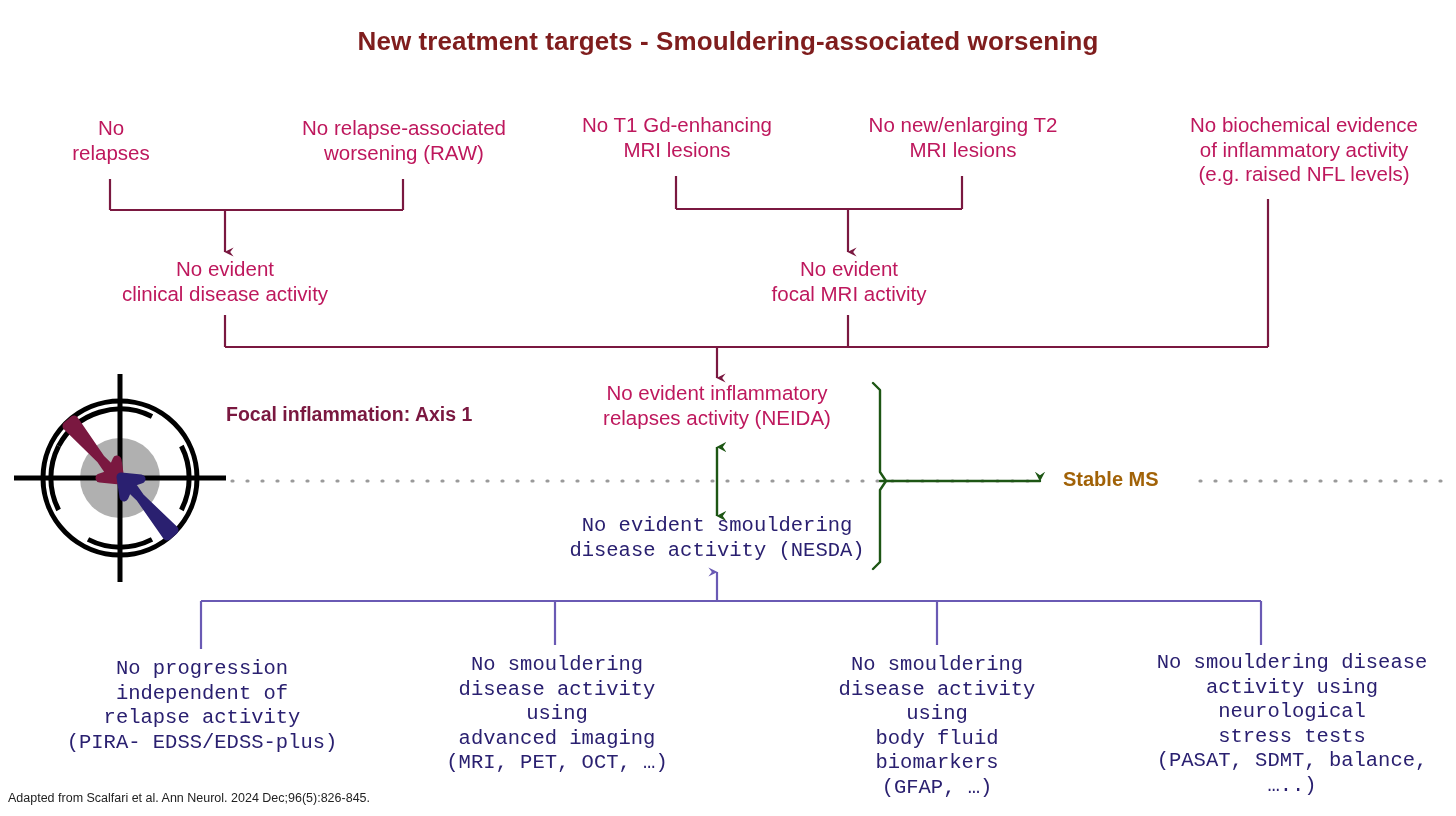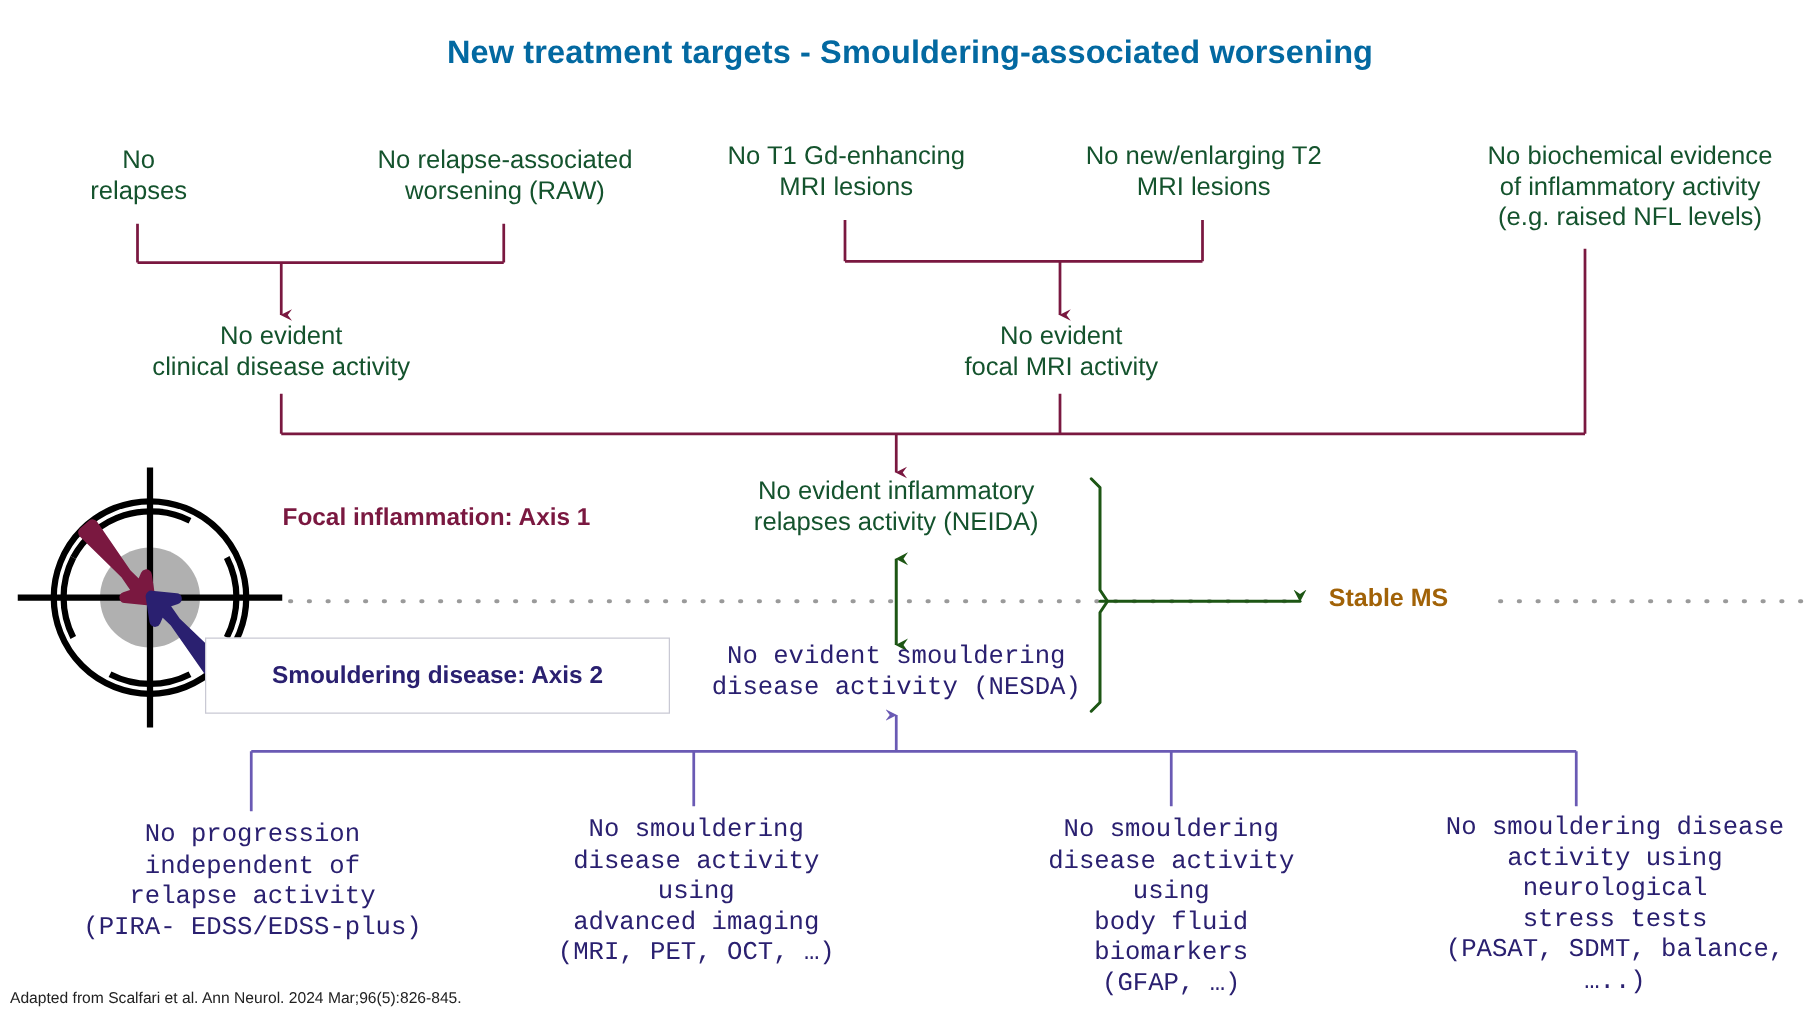--- a/index.html
+++ b/index.html
@@ -10,24 +10,24 @@
     position:relative;overflow:hidden;
     -webkit-font-smoothing:antialiased;
   }
   #stage{position:absolute;inset:0;}
   svg.wires{position:absolute;left:0;top:0;width:1456px;height:816px;pointer-events:none;}
 
   .node{position:absolute;text-align:center;line-height:1.20;white-space:pre-line;}
 
   .title{
     position:absolute;left:0;top:26px;width:1456px;text-align:center;
-    font-size:26px;font-weight:bold;color:#0369a1;letter-spacing:.1px;
-  }
-
-  .maroon{color:#14532d;}
+    font-size:26px;font-weight:bold;color:#7f1d1d;letter-spacing:.1px;
+  }
+
+  .maroon{color:#be185d;}
   .navy{color:#2a2070;font-family:Liberation Mono, monospace;}
 
   .tier1{font-size:20.5px;}
   .tier2{font-size:20.5px;}
   .core{font-size:20.5px;}
   .tier3{font-size:20.5px;}
 
   .axis1{
     position:absolute;left:226px;top:403px;width:300px;
     font-size:19.5px;font-weight:bold;color:#7a1840;
@@ -171,23 +171,20 @@
   <div class="node core maroon" style="left:560px;top:381px;width:314px;">No evident inflammatory
 relapses activity (NEIDA)</div>
 
   <div class="node core navy" style="left:560px;top:514px;width:314px;">No evident smouldering
 disease activity  (NESDA)</div>
 
   <div class="stablems">Stable MS</div>
 
   <div class="axis1">Focal inflammation: Axis 1</div>
 
-  <div class="axis2box">
-    <span>Smouldering disease: Axis 2</span>
-  </div>
 
   <div class="node tier3 navy" style="left:52px;top:657px;width:300px;">No progression
 independent of
 relapse activity
 (PIRA- EDSS/EDSS-plus)</div>
 
   <div class="node tier3 navy" style="left:428px;top:653px;width:258px;">No smouldering
 disease activity using
 advanced imaging
 (MRI, PET, OCT, …)</div>
@@ -195,15 +192,15 @@
   <div class="node tier3 navy" style="left:808px;top:653px;width:258px;">No smouldering
 disease activity using
 body fluid biomarkers
 (GFAP, …)</div>
 
   <div class="node tier3 navy" style="left:1136px;top:651px;width:312px;">No smouldering disease
 activity using neurological
 stress tests
 (PASAT, SDMT, balance, …..)</div>
 
-  <div class="footer">Adapted from Scalfari et al. Ann Neurol. 2024 Mar;96(5):826-845.</div>
+  <div class="footer">Adapted from Scalfari et al. Ann Neurol. 2024 Dec;96(5):826-845.</div>
 
 </div>
 
 </body></html>

